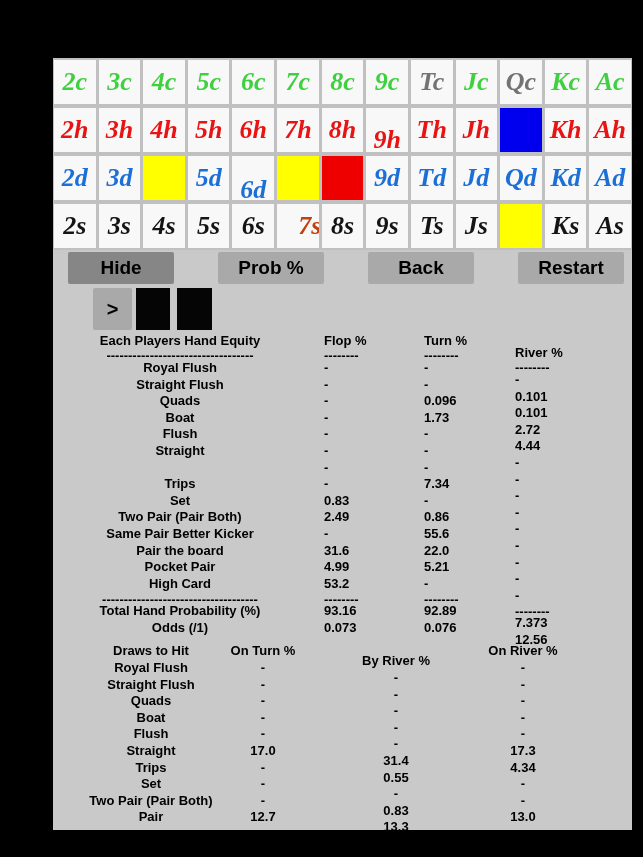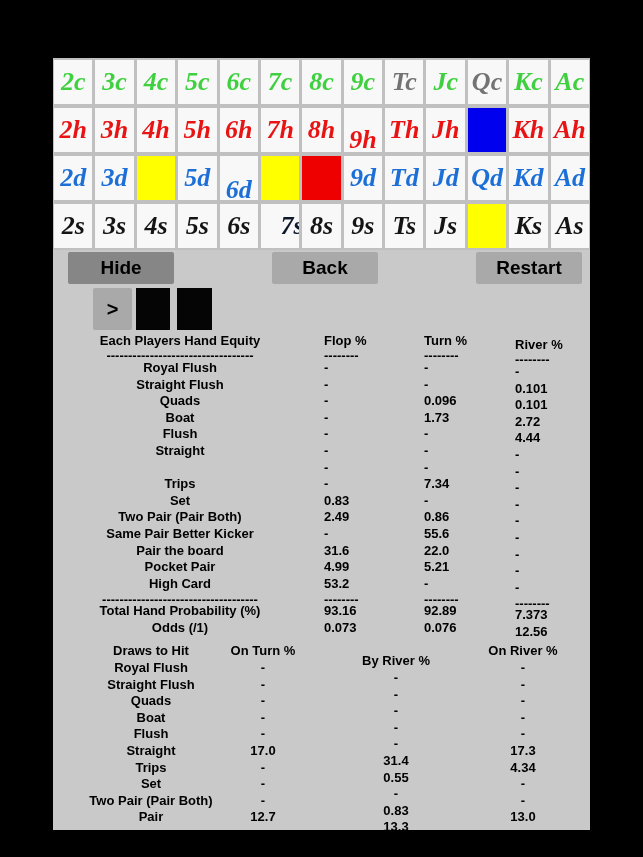--- a/index.html
+++ b/index.html
@@ -2,21 +2,21 @@
 <html><head>
 <meta charset="utf-8">
 <style>
   html,body { margin:0; padding:0; }
   body {
     width:643px; height:857px; background:#000;
     position:relative; overflow:hidden;
     font-family:"Liberation Sans","DejaVu Sans",sans-serif;
   }
   .panel {
-    position:absolute; left:53px; top:58px; width:537px; height:772px;
+    position:absolute; left:53px; top:58px; width:579px; height:772px;
     background:#c9c9c9; overflow:hidden;
   }
   
   .card-grid {
     display:grid; grid-template-columns:repeat(13,1fr);
     column-gap:3px; row-gap:4px; padding:2px 1px;
     background:#c0c0c0; box-sizing:border-box;
   }
   .card-cell {
     height:44px; background:#f8f8f8;
@@ -55,21 +55,21 @@
   .equity { position:absolute; left:0; top:275px; width:537px; }
   .draws  { position:absolute; left:0; top:585px; width:537px; }
   .trow, .drow { position:relative; height:16.6px; font-size:13px; font-weight:bold; color:#000; white-space:nowrap; }
   .thdr { height:15px; }
   .tunder { height:10px; margin-bottom:2px; }
   .tsep { height:11px; }
   .dhdr { height:17px; }
   .tlabel { position:absolute; left:0; top:0; width:254px; text-align:center; }
   .tv1 { position:absolute; top:0; left:271px; }
   .tv2 { position:absolute; top:0; left:371px; }
-  .tv3 { position:absolute; top:4px; left:462px; }
+  .tv3 { position:absolute; top:12px; left:462px; }
   .dlabel { position:absolute; left:0; top:0; width:196px; text-align:center; }
   .dv1 { position:absolute; top:0; left:160px; width:100px; text-align:center; }
   .dv2 { position:absolute; top:10px; left:293px; width:100px; text-align:center; }
   .dv3 { position:absolute; top:0; left:420px; width:100px; text-align:center; }
 </style>
 </head>
 <body>
 
 <div class="panel">
 
@@ -245,21 +245,21 @@
 
       <div class="card-cell">
         <span class="card-label" style="color: rgb(20, 20, 20);">5s</span>
       </div>
 
       <div class="card-cell">
         <span class="card-label" style="color: rgb(20, 20, 20);">6s</span>
       </div>
 
       <div class="card-cell">
-        <span class="card-label" style="color: #0f172a; margin-left: 24px;">7s</span>
+        <span class="card-label" style="color: #c2410c; margin-left: 24px;">7s</span>
       </div>
 
       <div class="card-cell">
         <span class="card-label" style="color: rgb(20, 20, 20);">8s</span>
       </div>
 
       <div class="card-cell">
         <span class="card-label" style="color: rgb(20, 20, 20);">9s</span>
       </div>
 
@@ -279,20 +279,21 @@
         <span class="card-label" style="color: rgb(20, 20, 20);">Ks</span>
       </div>
 
       <div class="card-cell">
         <span class="card-label" style="color: rgb(20, 20, 20);">As</span>
       </div>
     </div>
 
   <div class="btn-row">
     <button class="btn dark">Hide</button>
+    <button class="btn">Prob %</button>
     <button class="btn">Back</button>
     <button class="btn">Restart</button>
   </div>
 
   <div class="sel-row">
     <button class="sel-btn">&gt;</button>
     <div class="card-slot slot1"></div>
     <div class="card-slot slot2"></div>
   </div>
 

